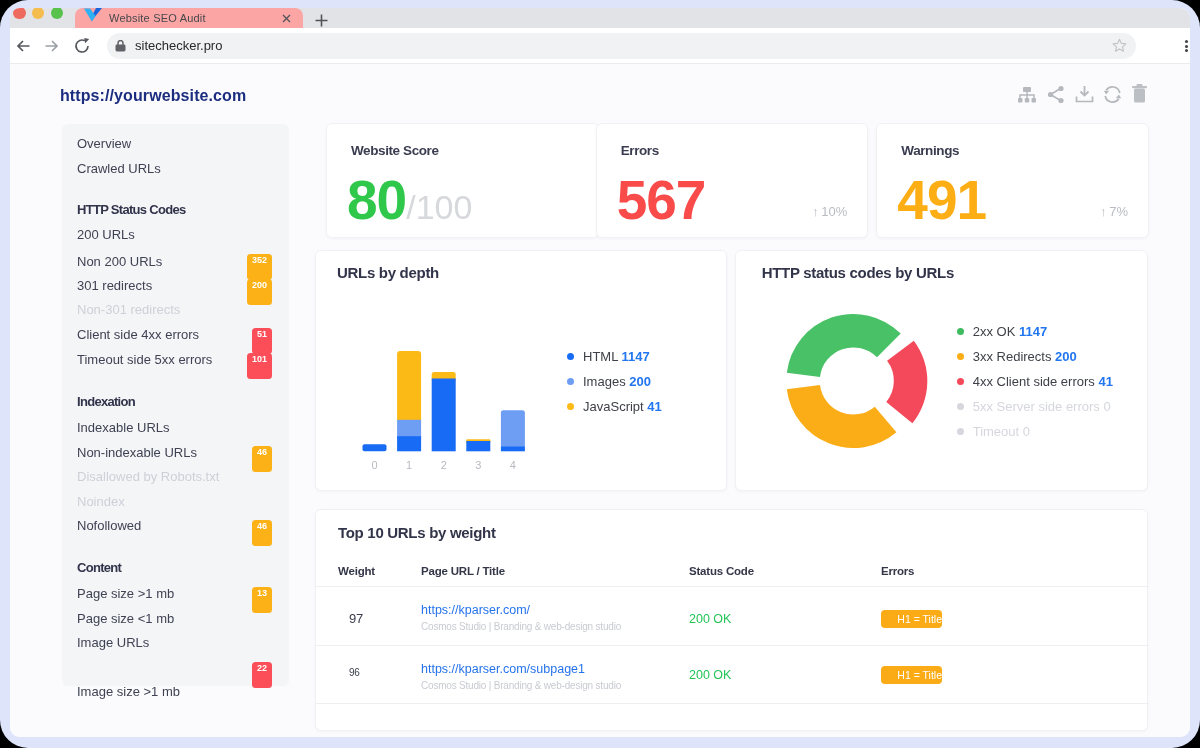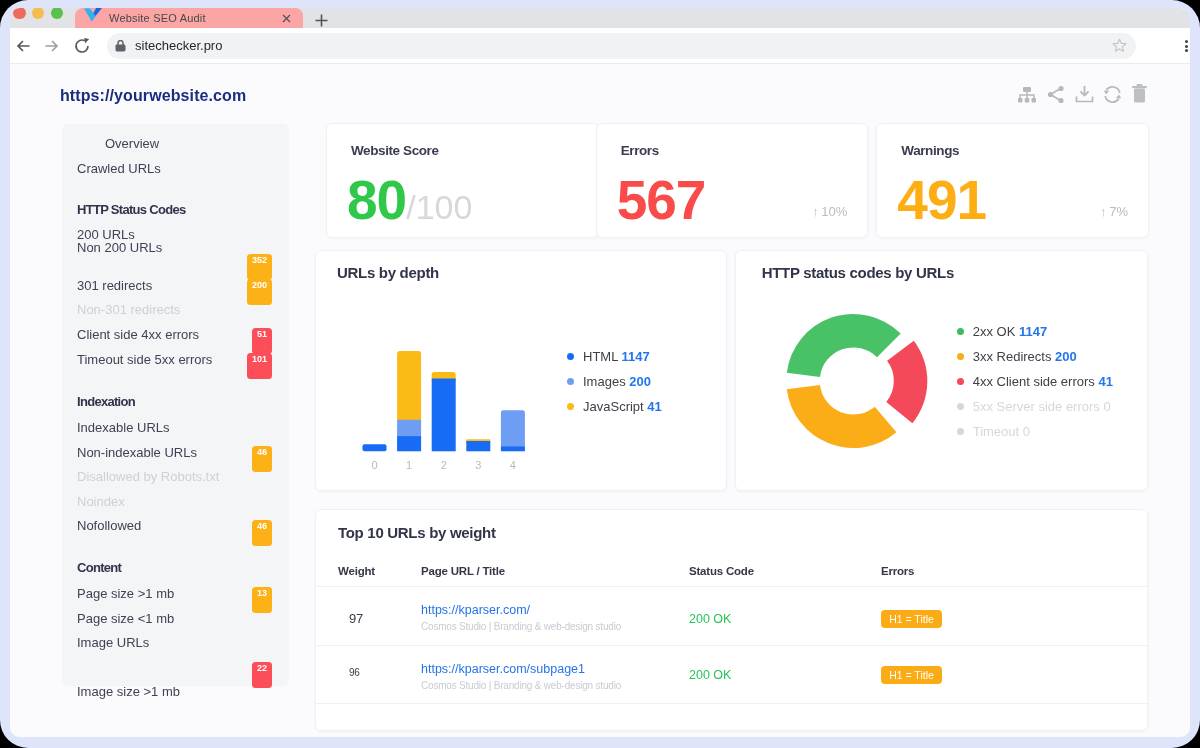--- a/index.html
+++ b/index.html
@@ -29,21 +29,21 @@
   .ctitle { position:absolute; font-size:15px; font-weight:bold; color:#32354a; letter-spacing:-0.3px; }
   .leg { position:absolute; font-size:13px; color:#3f4149; white-space:nowrap; }
   .leg b { font-weight:bold; color:#2276f0; }
   .leg .dot { display:inline-block; width:7px; height:7px; border-radius:50%; margin-right:9px; position:relative; top:-1px; }
   .leg.dis, .leg.dis b { color:#d5d7dd; }
   .thead { position:absolute; font-size:11.5px; font-weight:bold; color:#343748; letter-spacing:-0.2px; }
   .sep { position:absolute; left:0; width:833px; height:1px; background:#efeff2; }
   .link { position:absolute; font-size:12.5px; color:#2573eb; }
   .sub { position:absolute; font-size:10px; letter-spacing:-0.2px; color:#c9cbd2; }
   .ok { position:absolute; font-size:12.5px; color:#25c457; }
-  .hbadge { position:absolute; width:61px; height:18px; background:#fbab16; border-radius:4px; color:#fff; font-size:10.5px; text-align:center; line-height:18px; }
+  .hbadge { position:absolute; width:61px; height:18px; background:#fbab16; border-radius:4px; color:#fff; font-size:10.5px; text-align:right; line-height:18px; }
   .icn { position:absolute; }
 </style>
 </head>
 <body>
 <div class="frame">
 <div class="win">
 
   <div class="tabbar">
     <div class="light" style="left:3.3px; background:#ee6a5f;"></div>
     <div class="light" style="left:21.8px; background:#f5bd4f;"></div>
@@ -118,25 +118,25 @@
       <polygon points="0.8,5.8 6.2,5.8 3.1,9.6" fill="#b5b8bd" stroke="none"></polygon>
       <polygon points="12.8,13.2 18.2,13.2 15.9,9.4" fill="#b5b8bd" stroke="none"></polygon>
     </svg>
     <svg class="icn" style="left:1121px;top:20px;" width="17" height="20" viewBox="0 0 17 20">
       <rect x="3" y="4.5" width="11" height="14" rx="1.5" fill="#bcbfc4"></rect>
       <rect x="1" y="2" width="15" height="2.2" rx="1" fill="#bcbfc4"></rect>
       <rect x="5.5" y="0" width="6" height="2.5" rx="1" fill="#bcbfc4"></rect>
     </svg>
 
     <div class="sidebar">
-      <div class="si" style="top:8px;margin-left:28px;">Overview</div>
+      <div class="si" style="top:8px;">Overview</div>
       <div class="si" style="top:32.5px;">Crawled URLs</div>
       <div class="si hd" style="top:73.5px;">HTTP Status Codes</div>
       <div class="si" style="top:99px;">200 URLs</div>
-      <div class="si" style="top:112px;">Non 200 URLs</div>
+      <div class="si" style="top:126px;">Non 200 URLs</div>
       <div class="badge by" style="top:130px;">352</div>
       <div class="si" style="top:149.5px;">301 redirects</div>
       <div class="badge by" style="top:155px;">200</div>
       <div class="si dis" style="top:174px;">Non-301 redirects</div>
       <div class="si" style="top:198.5px;">Client side 4xx errors</div>
       <div class="badge br" style="top:204px;">51</div>
       <div class="si" style="top:223.5px;">Timeout side 5xx errors</div>
       <div class="badge br" style="top:229px;">101</div>
       <div class="si hd" style="top:265.5px;">Indexation</div>
       <div class="si" style="top:291.5px;">Indexable URLs</div>

